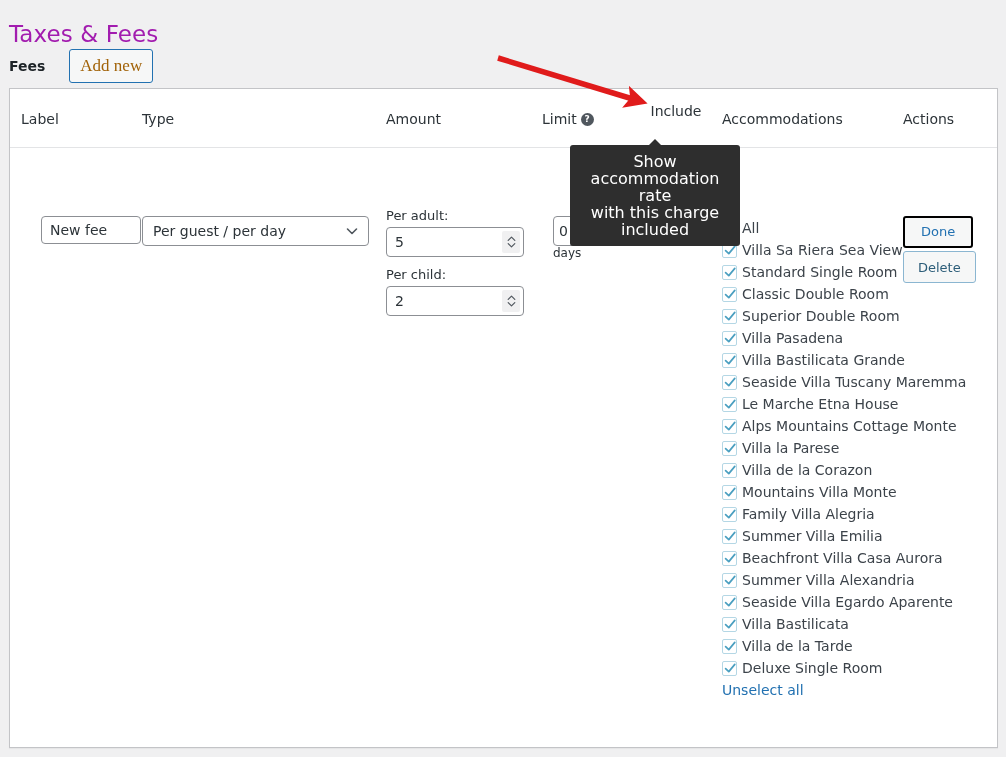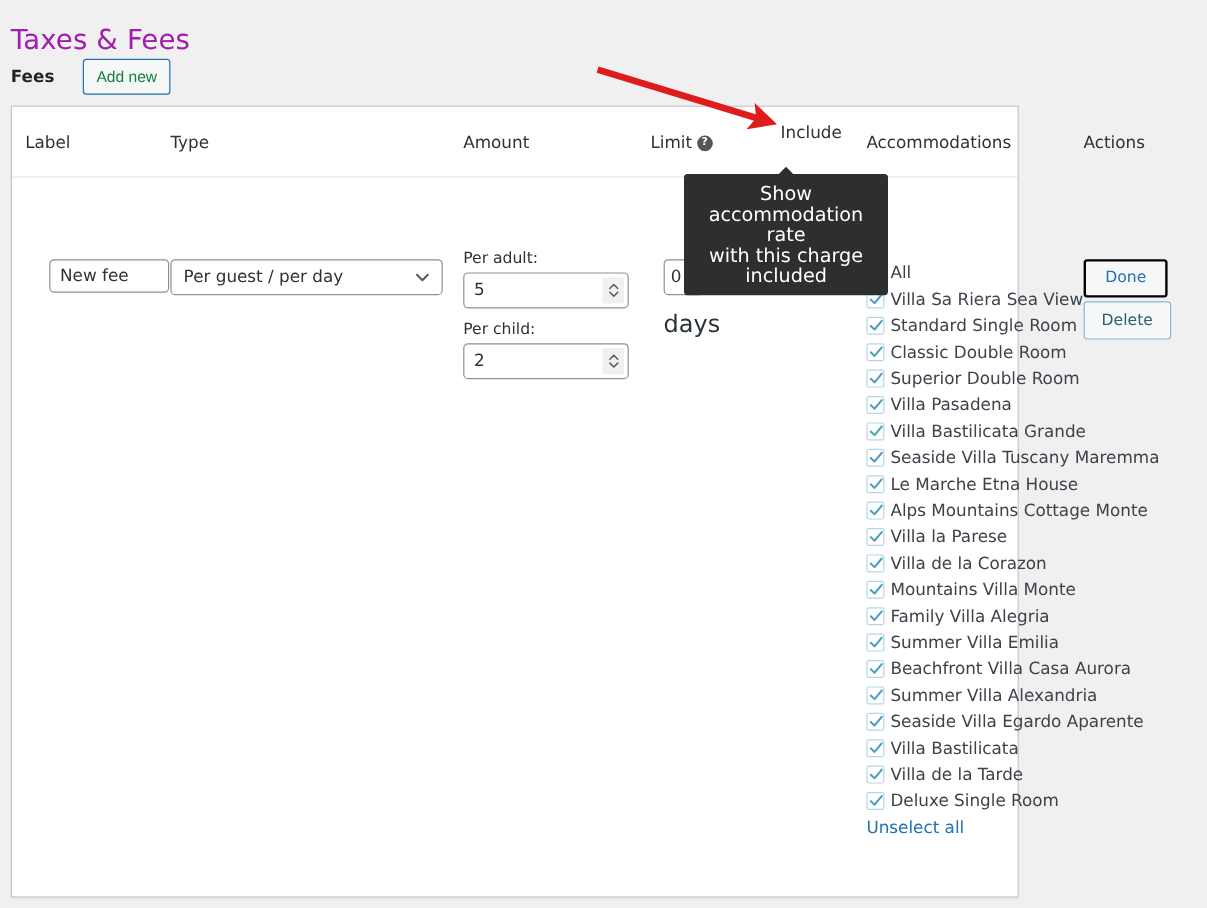--- a/index.html
+++ b/index.html
@@ -18,30 +18,30 @@
     position: absolute; left: 9px; top: 4px;
     font-size: 23px; font-weight: 400; color: #a21caf;
     letter-spacing: 0.1px; line-height: 30px;
   }
   .fees-row {
     position: absolute; left: 9px; top: 49px;
     display: flex; align-items: center; gap: 24px;
   }
   .fees-label { font-size: 14px; font-weight: 700; color: #1d2327; }
   .btn-secondary {
-    border: 1px solid #2271b1; background: #f6f7f7; color: #15803d;
-    border-radius: 3px; font-size: 13px; line-height: 1;
+    border: 1px solid #2271b1; background: #f6f7f7; color: #a16207;
+    border-radius: 3px; font-size: 17px; line-height: 1;
     padding: 7px 10px 8px; cursor: pointer;
-    font-family: Liberation Sans, sans-serif;
+    font-family: Liberation Serif, serif;
   }
 
   
   .card {
     position: absolute; left: 9px; top: 88px;
-    width: 840px; height: 660px;
+    width: 989px; height: 660px;
     background: #fff; border: 1px solid #c3c4c7;
     box-shadow: 0 1px 1px rgba(0,0,0,.04);
   }
   .thead {
     position: relative; height: 59px;
     border-bottom: 1px solid #e3e4e6;
   }
   .th {
     position: absolute; top: 22px;
     font-size: 14px; color: #2c3338; font-weight: 400;
@@ -107,21 +107,21 @@
     justify-content: center; cursor: pointer;
   }
   .spinner svg { display: block; }
 
   .limit-input {
     width: 34px; height: 30px;
     border: 1px solid #8c8f94; border-radius: 4px; background: #fff;
     font-size: 14px; color: #2c3338; padding: 2px 5px;
     font-family: inherit; outline: none;
   }
-  .days-text { font-size: 20px; color: #2c3338; margin-top: 12px; }
+  .days-text { font-size: 12px; color: #2c3338; margin-top: 0; }
 
   
   .accom-list {
     position: absolute; left: 712px; top: 70px; width: 270px;
   }
   .accom-item {
     display: block; font-size: 14px; color: #3c434a;
     line-height: 21.5px; margin: 0 0 0.5px 0;
     cursor: pointer; position: relative;
     padding-left: 20px; text-indent: -20px;

